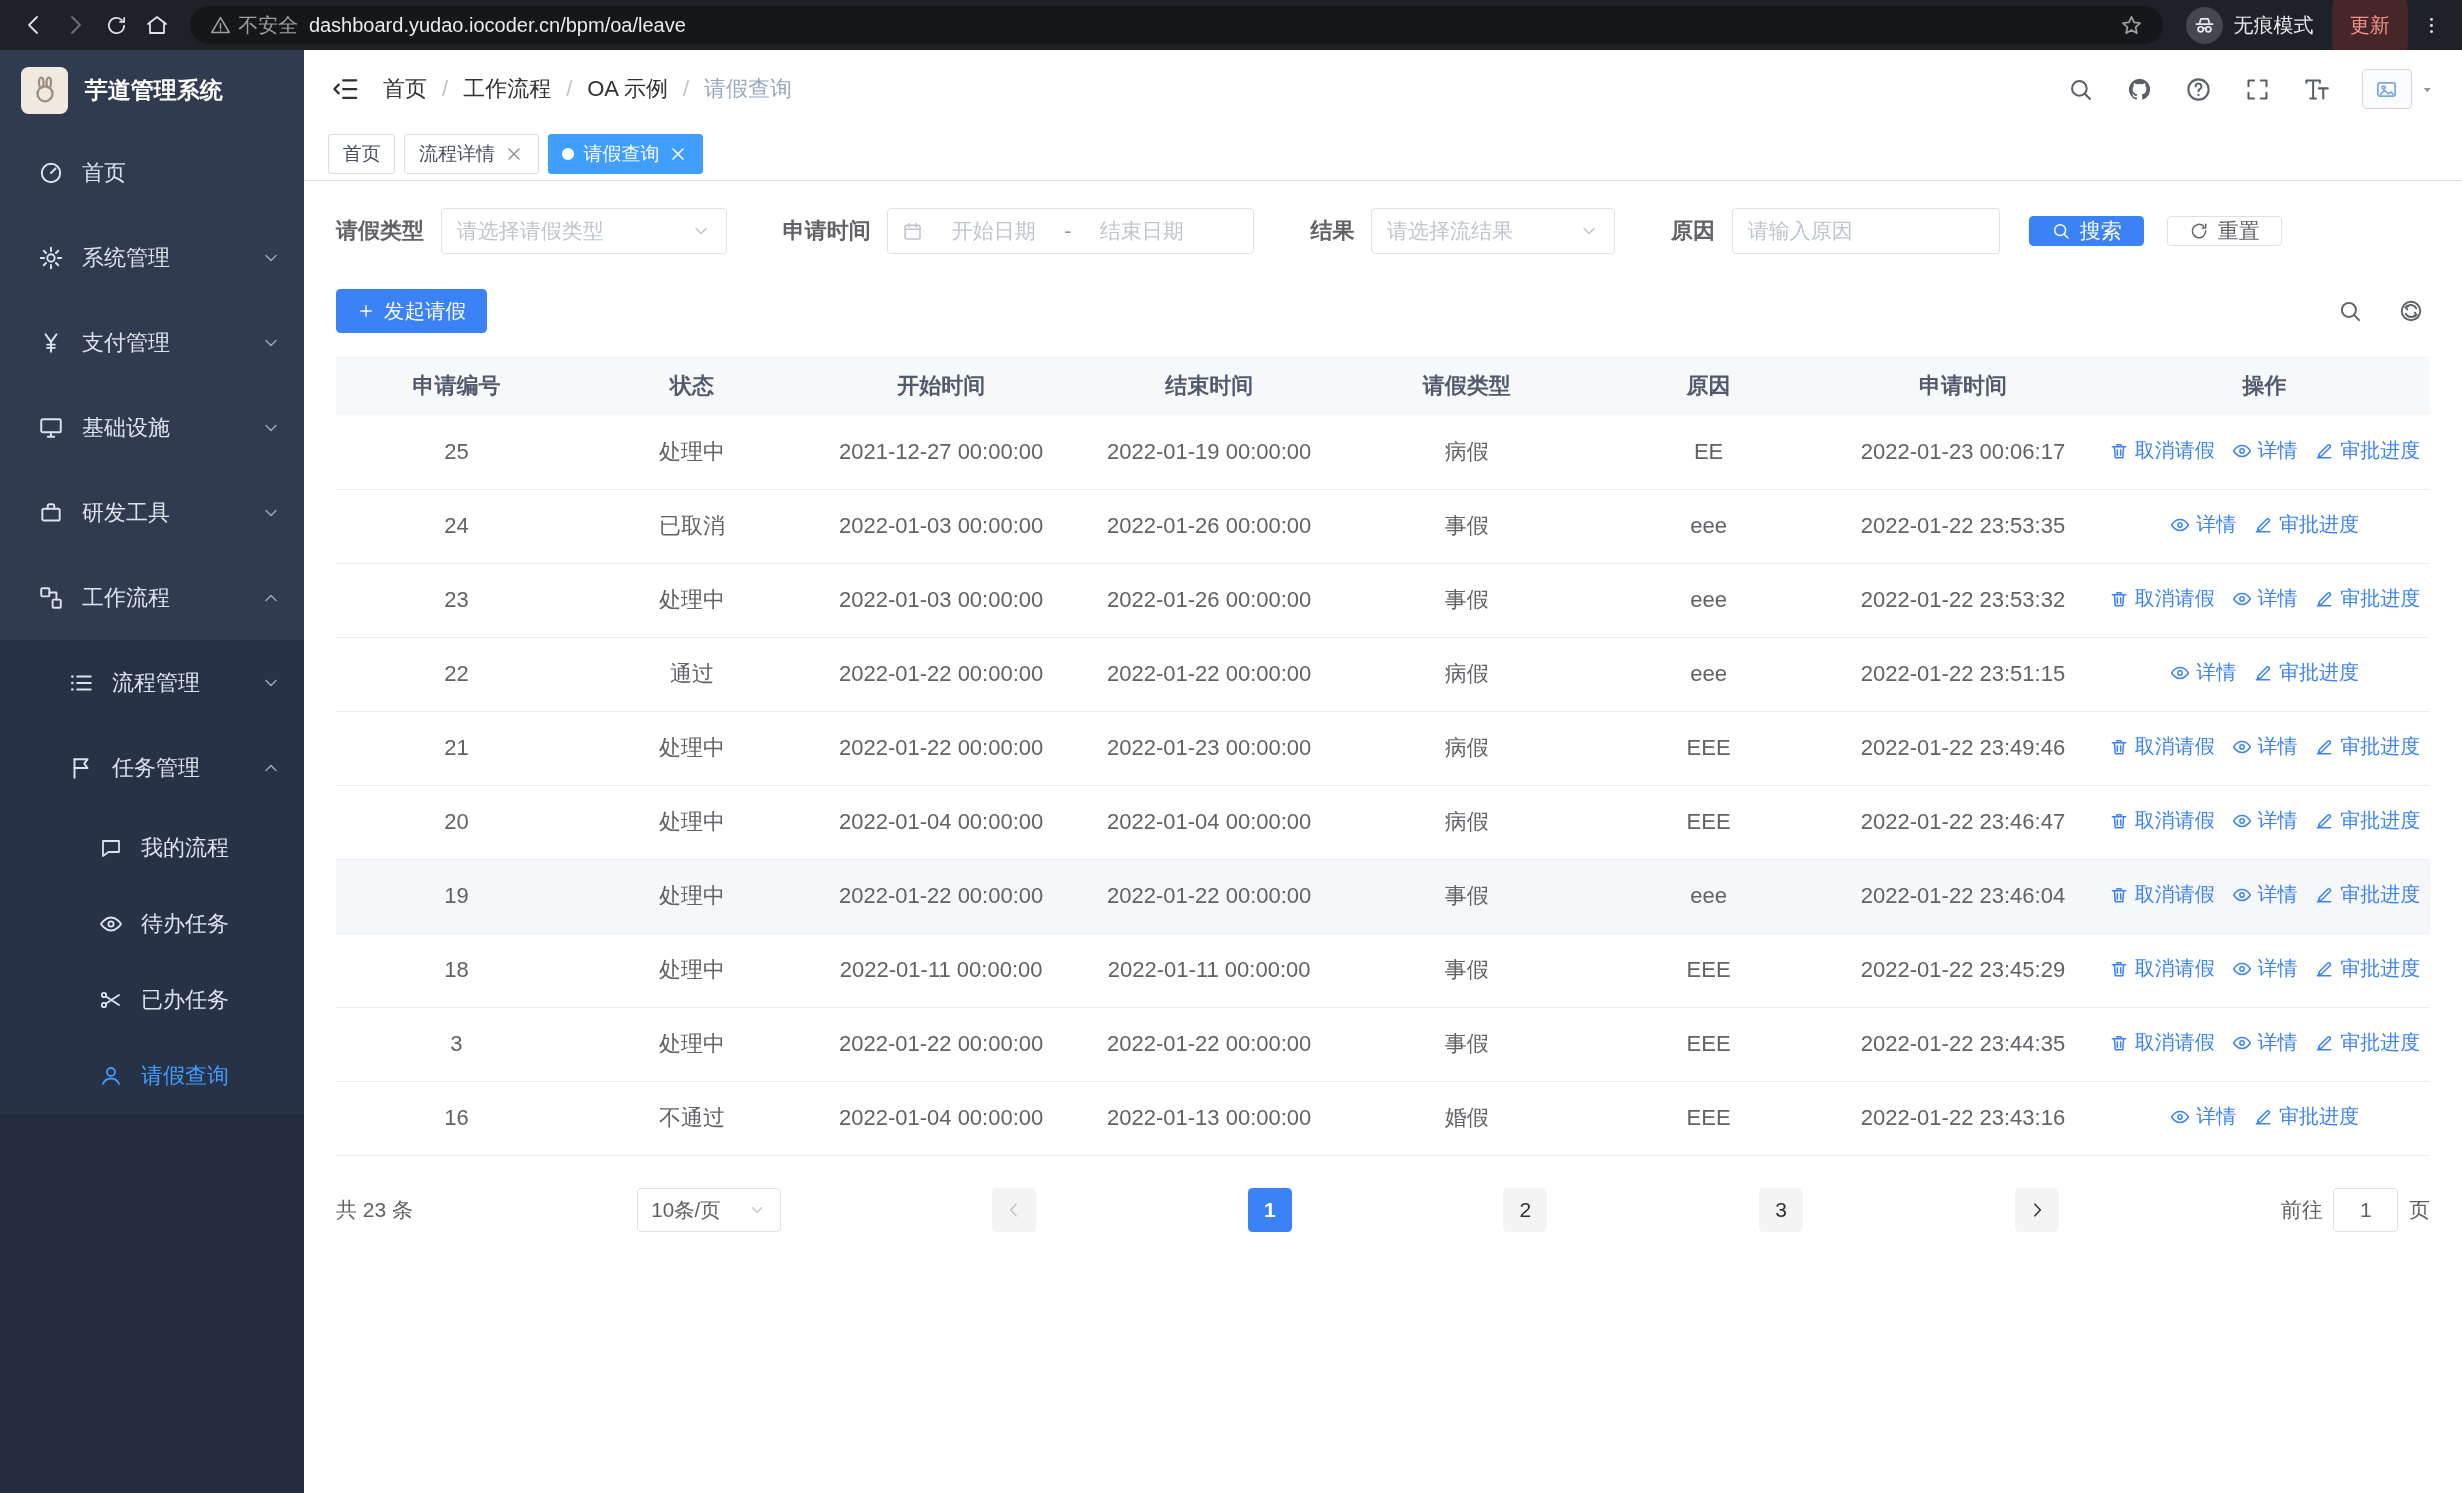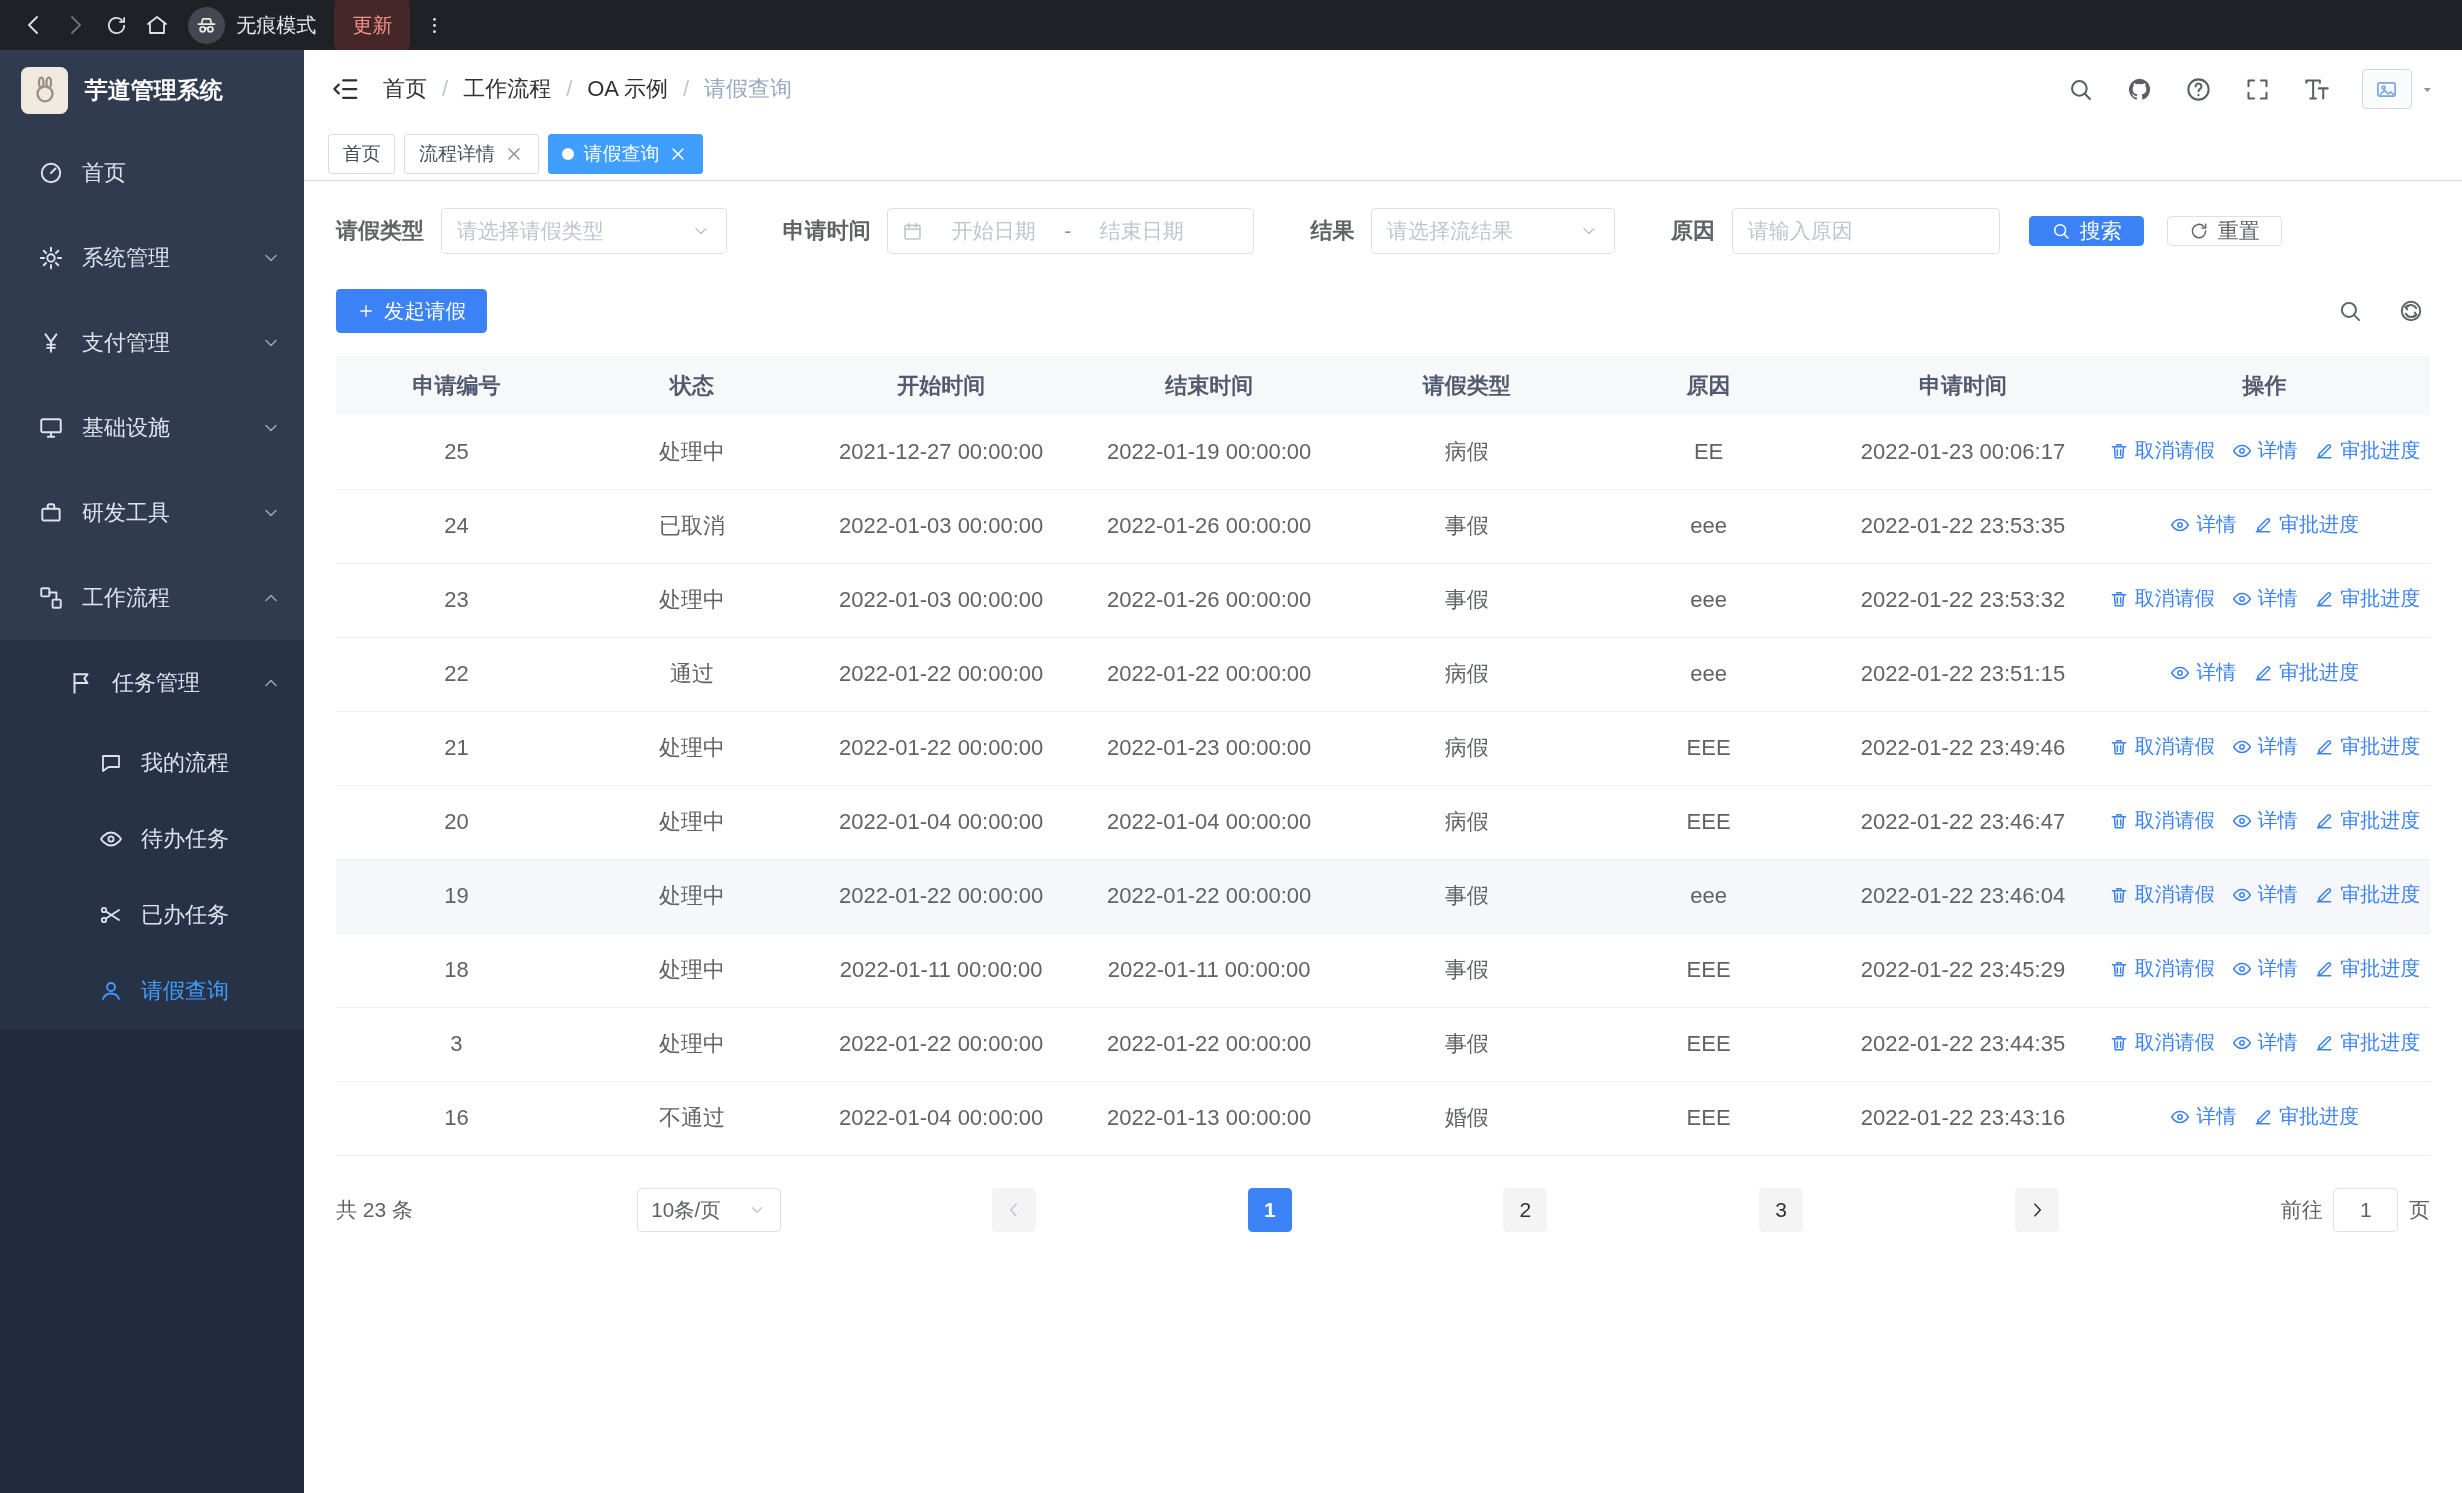--- a/index.html
+++ b/index.html
@@ -140,20 +140,38 @@
       </div>
     <div class="bbtn">
         <span class="ic i32">
           <svg viewBox="0 0 24 24" fill="none" stroke="currentColor" stroke-width="1.8" stroke-linecap="round" stroke-linejoin="round">
             <path d="M3 11 12 4l9 7"></path>
             <path d="M5 9.5V20h14V9.5"></path>
           </svg>
         </span>
       </div>
 
+    <div class="omnibox">
+      <span class="omni-sec">
+        <span class="ic i28">
+            <svg viewBox="0 0 24 24" fill="none" stroke="currentColor" stroke-width="1.8" stroke-linecap="round" stroke-linejoin="round">
+              <path d="M12 3 2 20h20Z"></path>
+              <path d="M12 10v5"></path>
+              <path d="M12 17.4v.6"></path>
+            </svg>
+          </span>
+        <span>不安全</span>
+      </span>
+      <span class="omni-url">dashboard.yudao.iocoder.cn/bpm/oa/leave</span>
+      <span class="omni-star ic i30">
+          <svg viewBox="0 0 24 24" fill="none" stroke="currentColor" stroke-width="1.8" stroke-linecap="round" stroke-linejoin="round">
+            <path d="m12 3 2.7 5.8 6.3.7-4.7 4.3 1.3 6.2-5.6-3.2-5.6 3.2 1.3-6.2L3 9.5l6.3-.7Z"></path>
+          </svg>
+        </span>
+    </div>
 
     <div class="incog">
       <span class="incog-badge">
           <span class="ic i30">
             <svg viewBox="0 0 24 24" fill="none" stroke="currentColor" stroke-width="1.8" stroke-linecap="round" stroke-linejoin="round">
               <path d="M3.5 10.5h17"></path>
               <path d="M6.8 10 8.3 5h7.4l1.5 5"></path>
               <circle cx="8" cy="16" r="2.7"></circle>
               <circle cx="16" cy="16" r="2.7"></circle>
               <path d="M10.7 15.3q1.3-.9 2.6 0"></path>
@@ -265,20 +283,36 @@
           </span>
         <span>工作流程</span>
         <span class="chev ic i26">
             <svg viewBox="0 0 24 24" fill="none" stroke="currentColor" stroke-width="1.8" stroke-linecap="round" stroke-linejoin="round">
               <path d="m6 15 6-6 6 6"></path>
             </svg>
           </span>
       </div>
 
       <div class="submenu">
+        <div class="mitem">
+          <span class="ic i34">
+              <svg viewBox="0 0 24 24" fill="none" stroke="currentColor" stroke-width="1.8" stroke-linecap="round" stroke-linejoin="round">
+                <path d="M8.5 6H21M8.5 12H21M8.5 18H21"></path>
+                <circle cx="4" cy="6" r="1.2" fill="currentColor" stroke="none"></circle>
+                <circle cx="4" cy="12" r="1.2" fill="currentColor" stroke="none"></circle>
+                <circle cx="4" cy="18" r="1.2" fill="currentColor" stroke="none"></circle>
+              </svg>
+            </span>
+          <span>流程管理</span>
+          <span class="chev ic i26">
+              <svg viewBox="0 0 24 24" fill="none" stroke="currentColor" stroke-width="1.8" stroke-linecap="round" stroke-linejoin="round">
+                <path d="m6 9 6 6 6-6"></path>
+              </svg>
+            </span>
+        </div>
         <div class="mitem">
           <span class="ic i34">
               <svg viewBox="0 0 24 24" fill="none" stroke="currentColor" stroke-width="1.8" stroke-linecap="round" stroke-linejoin="round">
                 <path d="M6 21V4"></path>
                 <path d="M6 4h12l-3 4 3 4H6"></path>
               </svg>
             </span>
           <span>任务管理</span>
           <span class="chev ic i26">
               <svg viewBox="0 0 24 24" fill="none" stroke="currentColor" stroke-width="1.8" stroke-linecap="round" stroke-linejoin="round">

